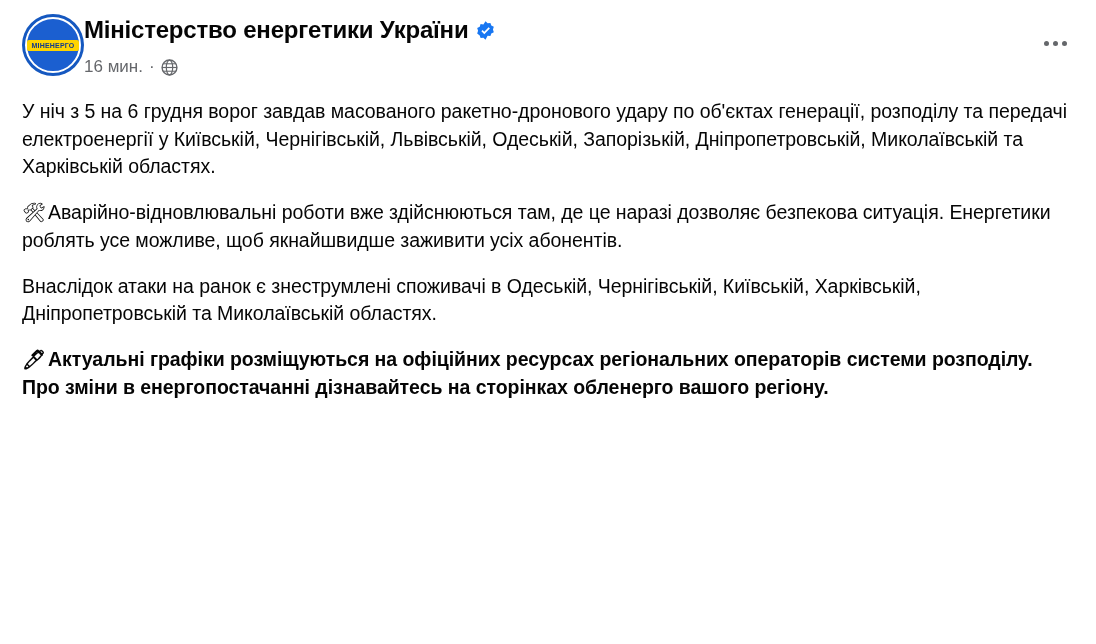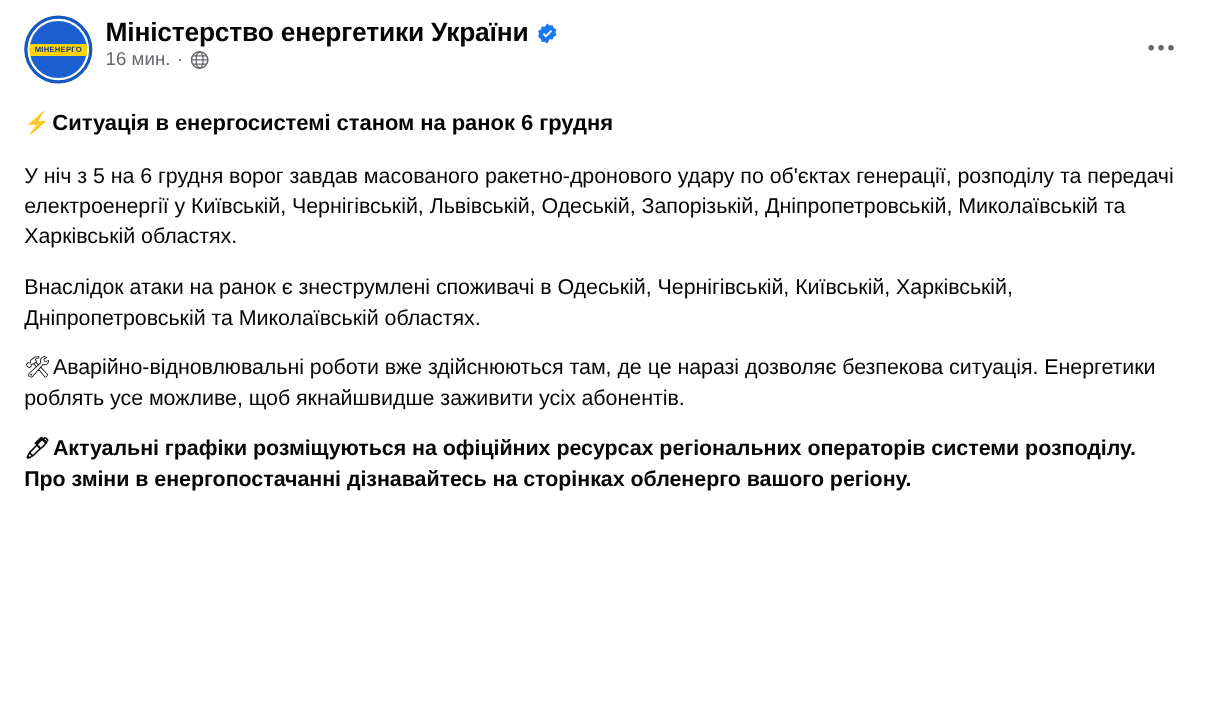--- a/index.html
+++ b/index.html
@@ -17,21 +17,20 @@
   .post {
     position: relative;
     width: 1096px;
     height: 644px;
     box-sizing: border-box;
     padding: 14px 22px 0 22px;
   }
   .post-header {
     display: flex;
     align-items: flex-start;
-    gap: 12px;
     position: relative;
     height: 74px;
   }
   .avatar {
     width: 62px;
     height: 62px;
     border-radius: 50%;
     background: #1558c0;
     flex: 0 0 62px;
     position: relative;
@@ -82,21 +81,21 @@
   .verified {
     width: 21px;
     height: 21px;
     flex: 0 0 21px;
     display: block;
   }
   .meta-row {
     display: flex;
     align-items: center;
     gap: 6px;
-    margin-top: 2px;
+    margin-top: 15px;
     color: #65676b;
     font-size: 17px;
   }
   .meta-sep {
     color: #65676b;
     font-size: 17px;
   }
   .globe-icon {
     width: 17px;
     height: 17px;
@@ -181,30 +180,27 @@
     </div>
 
     <div class="more-btn">
       <span class="dot"></span>
       <span class="dot"></span>
       <span class="dot"></span>
     </div>
   </div>
 
   <div class="post-body">
-    <p class="para lead">
-      <span class="emoji">⚡</span><span>Ситуація в енергосистемі станом на ранок 6 грудня</span>
-    </p>
     <p class="para">
       <span>У ніч з 5 на 6 грудня ворог завдав масованого ракетно-дронового удару по об'єктах генерації, розподілу та передачі електроенергії у Київській, Чернігівській, Львівській, Одеській, Запорізькій, Дніпропетровській, Миколаївській та Харківській областях.</span>
     </p>
     <p class="para">
+      <span class="emoji">🛠</span><span>Аварійно-відновлювальні роботи вже здійснюються там, де це наразі дозволяє безпекова ситуація. Енергетики роблять усе можливе, щоб якнайшвидше заживити усіх абонентів.</span>
+    </p>
+    <p class="para">
       <span>Внаслідок атаки на ранок є знеструмлені споживачі в Одеській, Чернігівській, Київській, Харківській, Дніпропетровській та Миколаївській областях.</span>
     </p>
     <p class="para">
-      <span class="emoji">🛠</span><span>Аварійно-відновлювальні роботи вже здійснюються там, де це наразі дозволяє безпекова ситуація. Енергетики роблять усе можливе, щоб якнайшвидше заживити усіх абонентів.</span>
-    </p>
-    <p class="para">
       <span class="emoji">🖊</span><span>Актуальні графіки розміщуються на офіційних ресурсах регіональних операторів системи розподілу. Про зміни в енергопостачанні дізнавайтесь на сторінках обленерго вашого регіону.</span>
     </p>
   </div>
 
 </div>
 
 </body></html>

